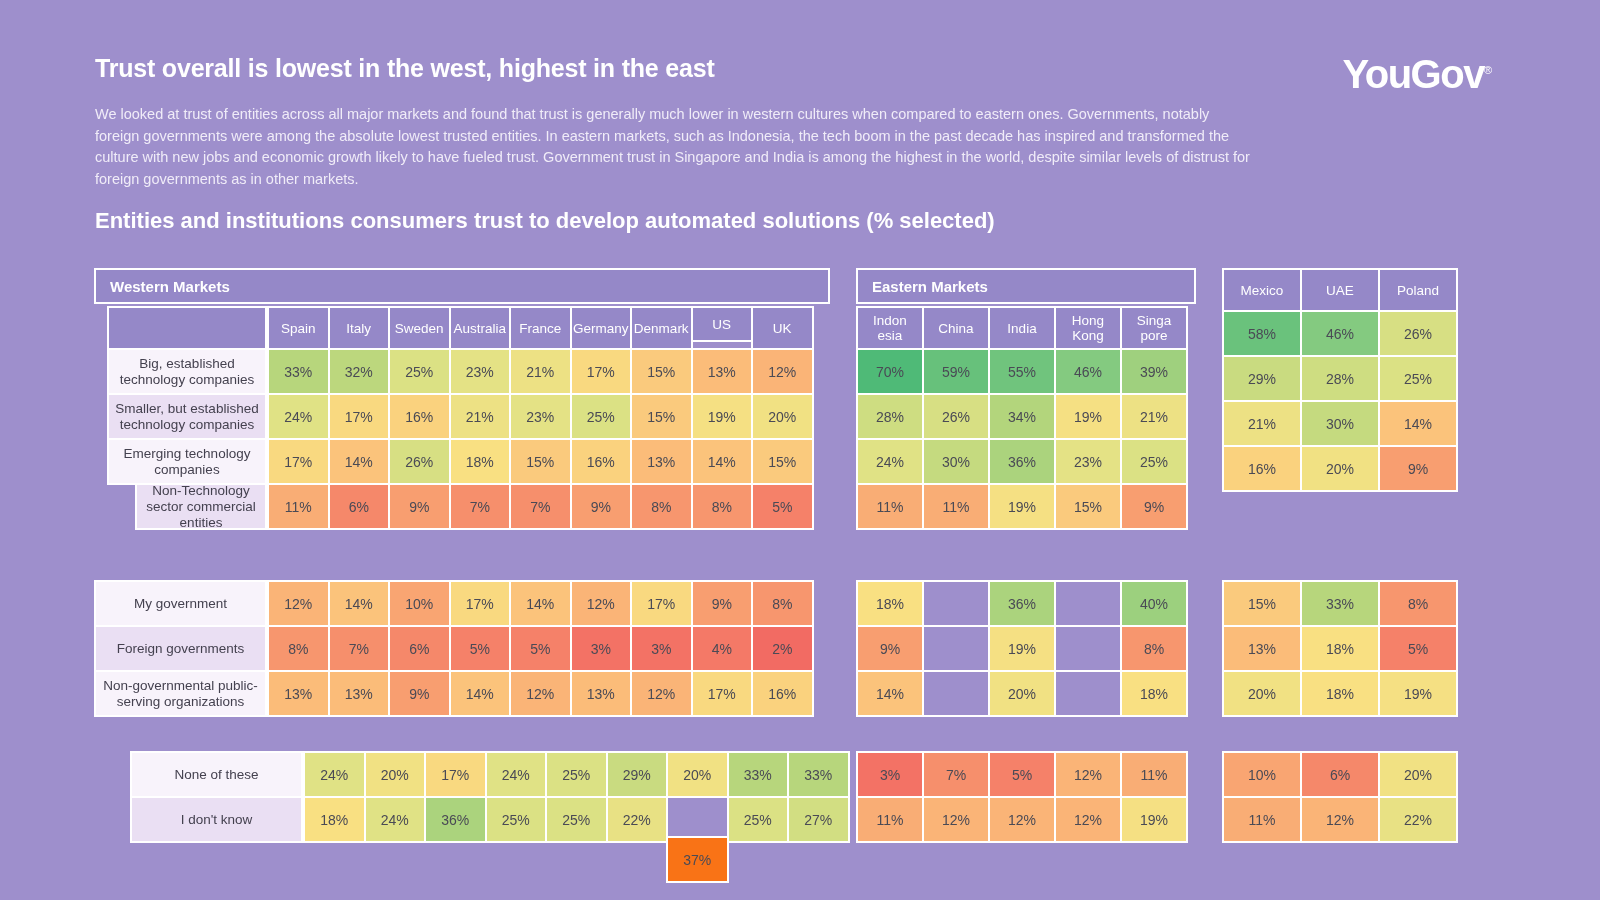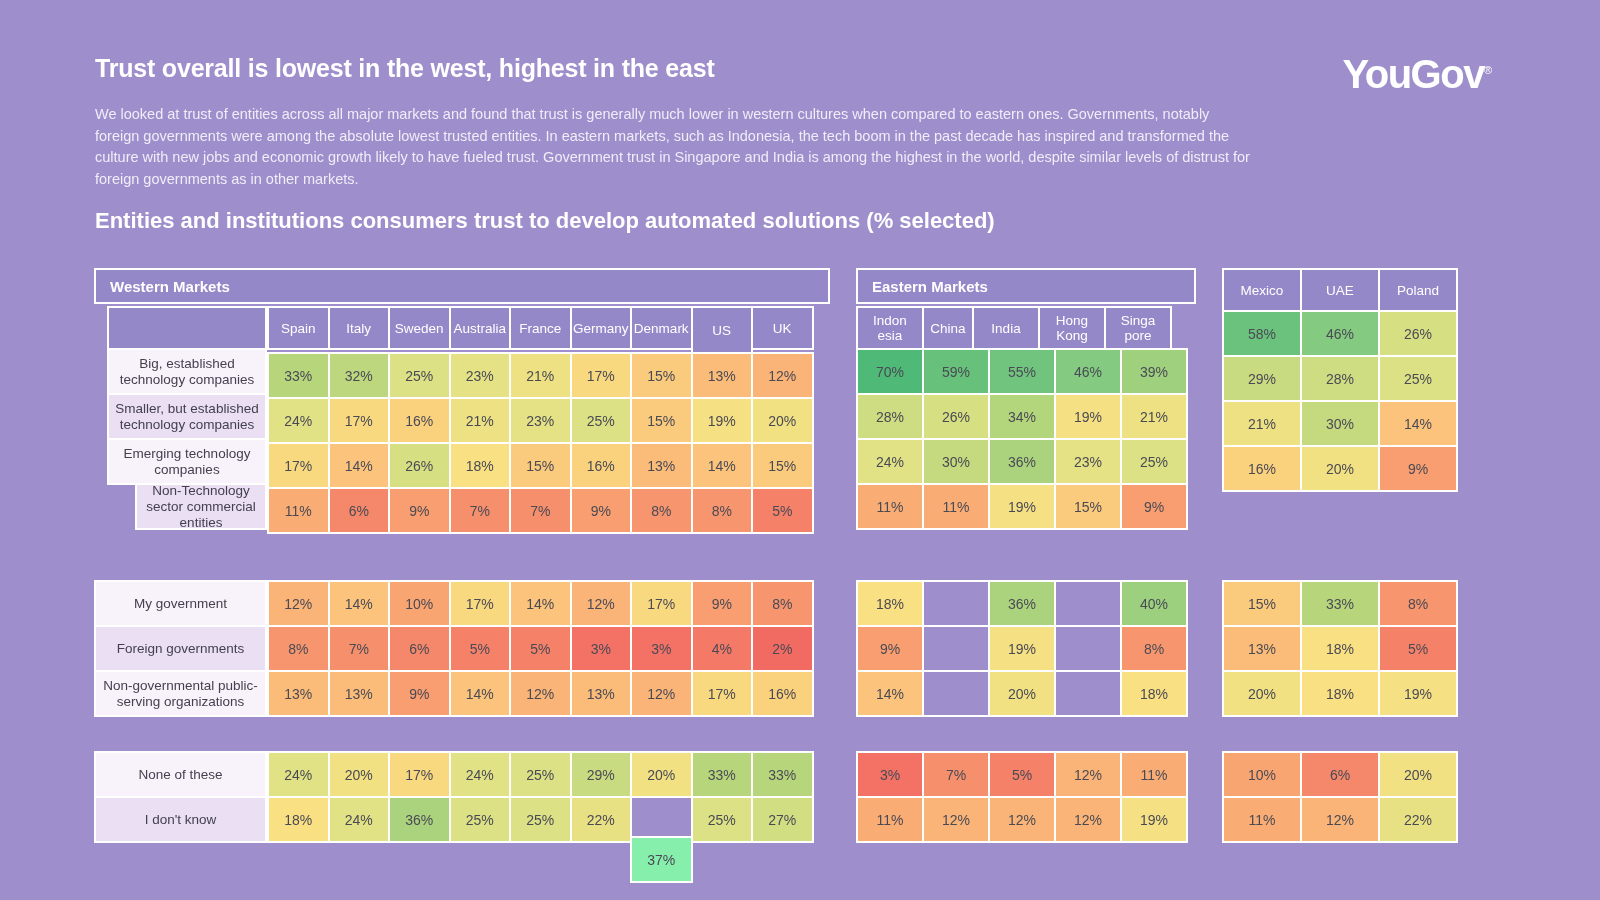--- a/index.html
+++ b/index.html
@@ -104,21 +104,21 @@
           </div>
           <div class="datacols">
             <div class="hdr-row">
               <div class="hdr-cell" style="width: 62.5px; height: 44px; text-align: center;">Spain</div>
               <div class="hdr-cell" style="width: 62.5px; height: 44px;">Italy</div>
               <div class="hdr-cell" style="width: 62.5px; height: 44px;">Sweden</div>
               <div class="hdr-cell" style="width: 62.5px; height: 44px;">Australia</div>
               <div class="hdr-cell" style="width: 62.5px; height: 44px;">France</div>
               <div class="hdr-cell" style="width: 62.5px; height: 44px;">Germany</div>
               <div class="hdr-cell" style="width: 62.5px; height: 44px;">Denmark</div>
-              <div class="hdr-cell" style="width: 62.5px; height: 48px;">US</div>
+              <div class="hdr-cell" style="width: 62.5px; height: 36px;">US</div>
               <div class="hdr-cell" style="width: 62.5px; height: 44px;">UK</div>
             </div>
             <div class="data-row">
               <div class="cell" style="width: 62.5px; height: 47px; background: rgb(183, 214, 124);">33%</div>
               <div class="cell" style="width: 62.5px; height: 47px; background: rgb(188, 215, 125);">32%</div>
               <div class="cell" style="width: 62.5px; height: 47px; background: rgb(219, 225, 132);">25%</div>
               <div class="cell" style="width: 62.5px; height: 47px; background: rgb(228, 226, 133);">23%</div>
               <div class="cell" style="width: 62.5px; height: 47px; background: rgb(237, 225, 132);">21%</div>
               <div class="cell" style="width: 62.5px; height: 47px; background: rgb(249, 217, 128);">17%</div>
               <div class="cell" style="width: 62.5px; height: 47px; background: rgb(250, 202, 125);">15%</div>
@@ -200,21 +200,21 @@
               <div class="cell" style="width: 62.5px; height: 47px; background: rgb(251, 188, 121);">13%</div>
               <div class="cell" style="width: 62.5px; height: 47px; background: rgb(250, 180, 119);">12%</div>
               <div class="cell" style="width: 62.5px; height: 47px; background: rgb(249, 217, 128);">17%</div>
               <div class="cell" style="width: 62.5px; height: 47px; background: rgb(250, 210, 126);">16%</div>
             </div>
           </div>
         </div>
       </div>
       <div class="block" style="left: 94px; top: 753px;">
         <div class="grid">
-          <div class="labelcol" style="width: 173px;">
+          <div class="labelcol" style="width: 173px; margin-left: 36px;">
             <div class="lbl a" style="height: 47px;">None of these</div>
             <div class="lbl b" style="height: 47px;">I don't know</div>
           </div>
           <div class="datacols">
             <div class="data-row">
               <div class="cell" style="width: 62.5px; height: 47px; background: rgb(224, 226, 133);">24%</div>
               <div class="cell" style="width: 62.5px; height: 47px; background: rgb(241, 225, 131);">20%</div>
               <div class="cell" style="width: 62.5px; height: 47px; background: rgb(249, 217, 128);">17%</div>
               <div class="cell" style="width: 62.5px; height: 47px; background: rgb(224, 226, 133);">24%</div>
               <div class="cell" style="width: 62.5px; height: 47px; background: rgb(219, 225, 132);">25%</div>
@@ -223,34 +223,34 @@
               <div class="cell" style="width: 62.5px; height: 47px; background: rgb(183, 214, 124);">33%</div>
               <div class="cell" style="width: 62.5px; height: 47px; background: rgb(183, 214, 124);">33%</div>
             </div>
             <div class="data-row">
               <div class="cell" style="width: 62.5px; height: 47px; background: rgb(249, 224, 130);">18%</div>
               <div class="cell" style="width: 62.5px; height: 47px; background: rgb(224, 226, 133);">24%</div>
               <div class="cell" style="width: 62.5px; height: 47px; background: rgb(171, 211, 125);">36%</div>
               <div class="cell" style="width: 62.5px; height: 47px; background: rgb(219, 225, 132);">25%</div>
               <div class="cell" style="width: 62.5px; height: 47px; background: rgb(219, 225, 132);">25%</div>
               <div class="cell" style="width: 62.5px; height: 47px; background: rgb(232, 225, 132);">22%</div>
-              <div class="cell" style="width: 62.5px; height: 47px; background: #86efac; margin-top: 38px;">37%</div>
+              <div class="cell" style="width: 62.5px; height: 47px; background: #f97316; margin-top: 38px;">37%</div>
               <div class="cell" style="width: 62.5px; height: 47px; background: rgb(219, 225, 132);">25%</div>
               <div class="cell" style="width: 62.5px; height: 47px; background: rgb(210, 222, 130);">27%</div>
             </div>
           </div>
         </div>
       </div>
       <div class="block" style="left: 856px; top: 268px;">
         <div class="title-bar" style="width: 340px;">Eastern Markets</div>
         <div class="grid">
           <div class="datacols">
             <div class="hdr-row">
               <div class="hdr-cell" style="width: 68px; height: 44px; text-align: center;">Indon<br>esia</div>
-              <div class="hdr-cell" style="width: 52px; height: 44px;">China</div>
+              <div class="hdr-cell" style="width: 68px; height: 44px;">China</div>
               <div class="hdr-cell" style="width: 68px; height: 44px;">India</div>
               <div class="hdr-cell" style="width: 68px; height: 44px;">Hong<br>Kong</div>
               <div class="hdr-cell" style="width: 68px; height: 44px;">Singa<br>pore</div>
             </div>
             <div class="data-row">
               <div class="cell" style="width: 68px; height: 47px; background: rgb(79, 186, 119);">70%</div>
               <div class="cell" style="width: 68px; height: 47px; background: rgb(103, 193, 123);">59%</div>
               <div class="cell" style="width: 68px; height: 47px; background: rgb(112, 196, 125);">55%</div>
               <div class="cell" style="width: 68px; height: 47px; background: rgb(132, 202, 128);">46%</div>
               <div class="cell" style="width: 68px; height: 47px; background: rgb(159, 208, 126);">39%</div>

